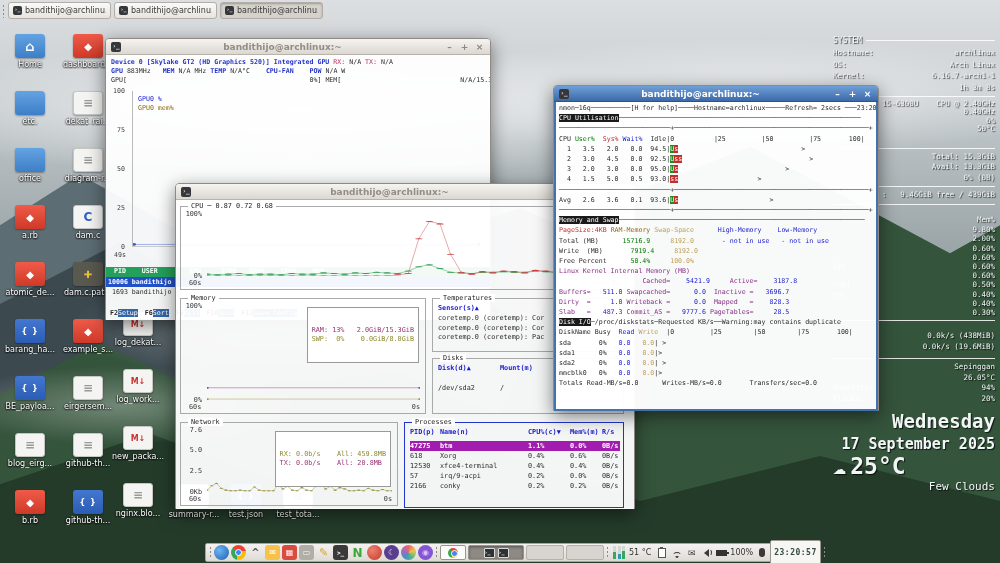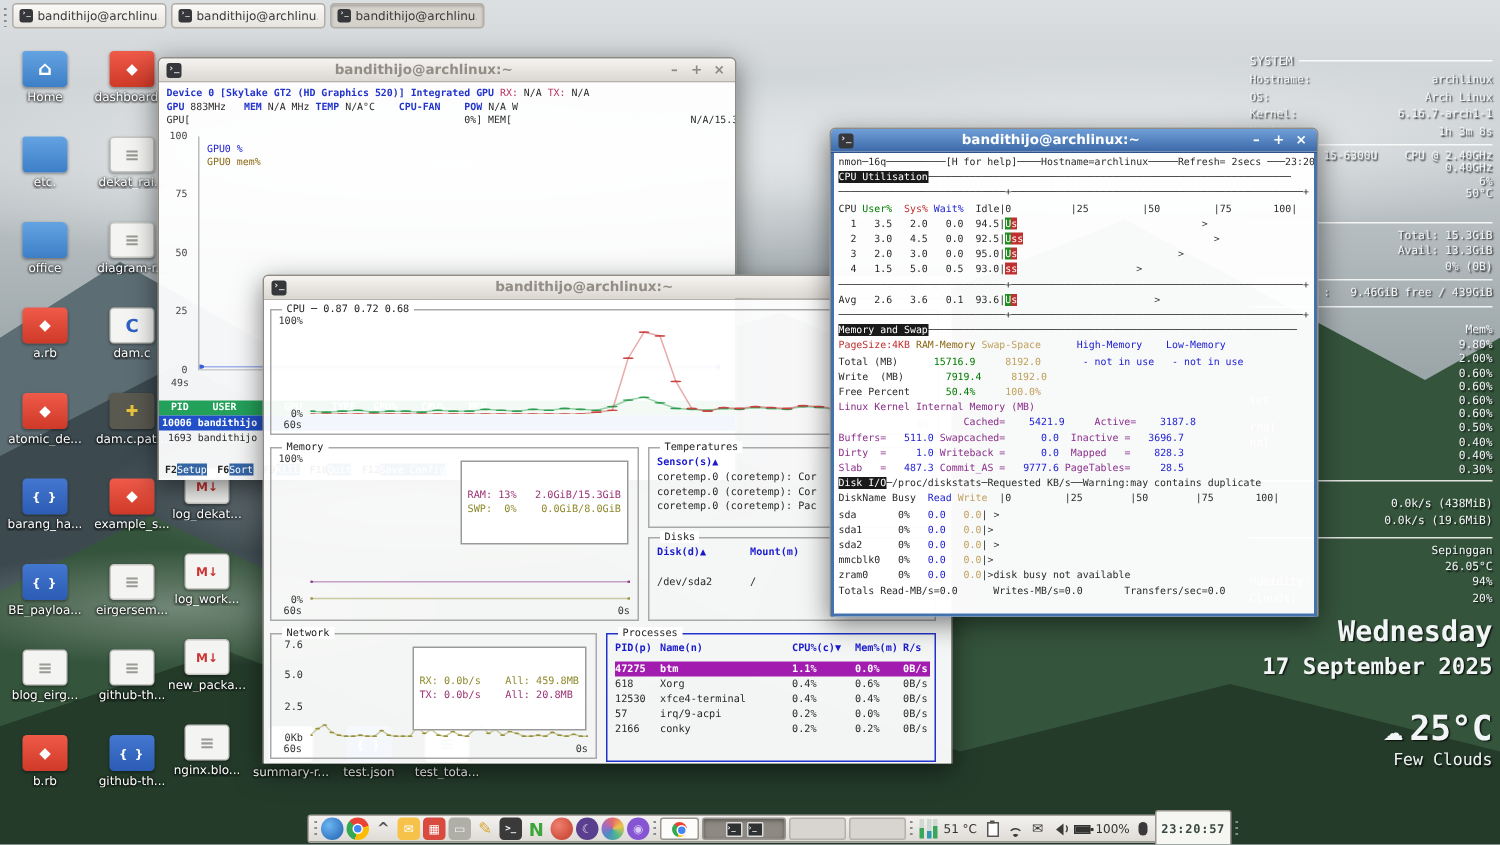--- a/index.html
+++ b/index.html
@@ -56,21 +56,21 @@
   #conky .chdr { display:flex; align-items:center; gap:4px; font-size:8px; margin-bottom:2px; }
   #conky .chdr i { flex:1; border-top:1px solid rgba(255,255,255,.85); }
   #conky .crule { border-top:1px solid rgba(255,255,255,.85); margin:3px 0; }
   .crow { display:flex; justify-content:space-between; line-height:10.5px; white-space:pre; }
   .crow .cv { margin-left:auto; }
   #c-sys .crow { line-height:11.5px; }
   #c-cpu .crow { line-height:8.4px; }
   #c-procs .crow { line-height:9.2px; }
   .cbig-day  { font-size:19px; font-weight:bold; text-align:right; margin-top:6px; }
   .cbig-date { font-size:15px; font-weight:bold; text-align:right; margin-top:3px; }
-  .cbig-temp { font-size:23px; font-weight:bold; text-align:right; margin-top:20px; }
+  .cbig-temp { font-size:23px; font-weight:bold; margin-top:0; }
   .cbig-temp .cloud { font-size:22px; font-weight:normal; margin-right:4px; }
   .cbig-desc { font-size:11px; text-align:right; margin-top:1px; }
 
   
   .win { position:absolute; border:1px solid #8f8b84; border-radius:4px 4px 0 0;
     box-shadow:0 5px 18px rgba(0,0,0,.5); }
   .tbar { height:16px; display:flex; align-items:center; padding:0 5px; gap:4px; border-radius:3px 3px 0 0;
     background:linear-gradient(#f6f4f1,#dbd7d1); border-bottom:1px solid #b7b2aa; }
   .tbar .ticon { width:10px; height:10px; background:#35373a; border-radius:2px; color:#e8e8e8;
     font:bold 6px "DejaVu Sans Mono",monospace; display:flex; align-items:flex-start; justify-content:center; flex:none; }
@@ -702,21 +702,20 @@
         <div class="ln"><span>                     </span><span class="p">Cached=</span><span class="b">    5421.9</span><span>     </span><span class="p">Active=</span><span class="b">    3187.8</span></div>
         <div class="ln"><span class="p">Buffers=</span><span class="b">   511.0</span><span> </span><span class="p">Swapcached=</span><span class="b">      0.0</span><span>  </span><span class="p">Inactive =</span><span class="b">   3696.7</span></div>
         <div class="ln"><span class="p">Dirty  =</span><span class="b">     1.0</span><span> </span><span class="p">Writeback =</span><span class="b">      0.0</span><span>  </span><span class="p">Mapped   =</span><span class="b">    828.3</span></div>
         <div class="ln"><span class="p">Slab   =</span><span class="b">   487.3</span><span> </span><span class="p">Commit_AS =</span><span class="b">   9777.6</span><span> </span><span class="p">PageTables=</span><span class="b">     28.5</span></div>
         <div class="ln"><span class="inv">Disk I/O</span><span>─/proc/diskstats─Requested KB/s──Warning:may contains duplicate</span></div>
         <div class="ln"><span>DiskName Busy  </span><span class="b">Read</span><span> </span><span class="tl">Write</span><span>  |0         |25        |50        |75       100|</span></div>
         <div class="ln"><span>sda       0%   </span><span class="b">0.0</span><span>   </span><span class="tl">0.0</span><span>| &gt;</span></div>
         <div class="ln"><span>sda1      0%   </span><span class="b">0.0</span><span>   </span><span class="tl">0.0</span><span>|&gt;</span></div>
         <div class="ln"><span>sda2      0%   </span><span class="b">0.0</span><span>   </span><span class="tl">0.0</span><span>| &gt;</span></div>
         <div class="ln"><span>mmcblk0   0%   </span><span class="b">0.0</span><span>   </span><span class="tl">0.0</span><span>|&gt;</span></div>
-        <div class="ln"><span>zram0     0%   </span><span class="b">0.0</span><span>   </span><span class="tl">0.0</span><span>|&gt;disk busy not available</span></div>
         <div class="ln"><span>Totals Read-MB/s=0.0      Writes-MB/s=0.0       Transfers/sec=0.0</span></div>
       </div>
   </div>
 
   <div id="winlist">
     <span class="grip"></span>
   <span class="wlbtn">
         <span class="ticon">›_</span>
         <span class="lb">bandithijo@archlinu...</span>
       </span>

